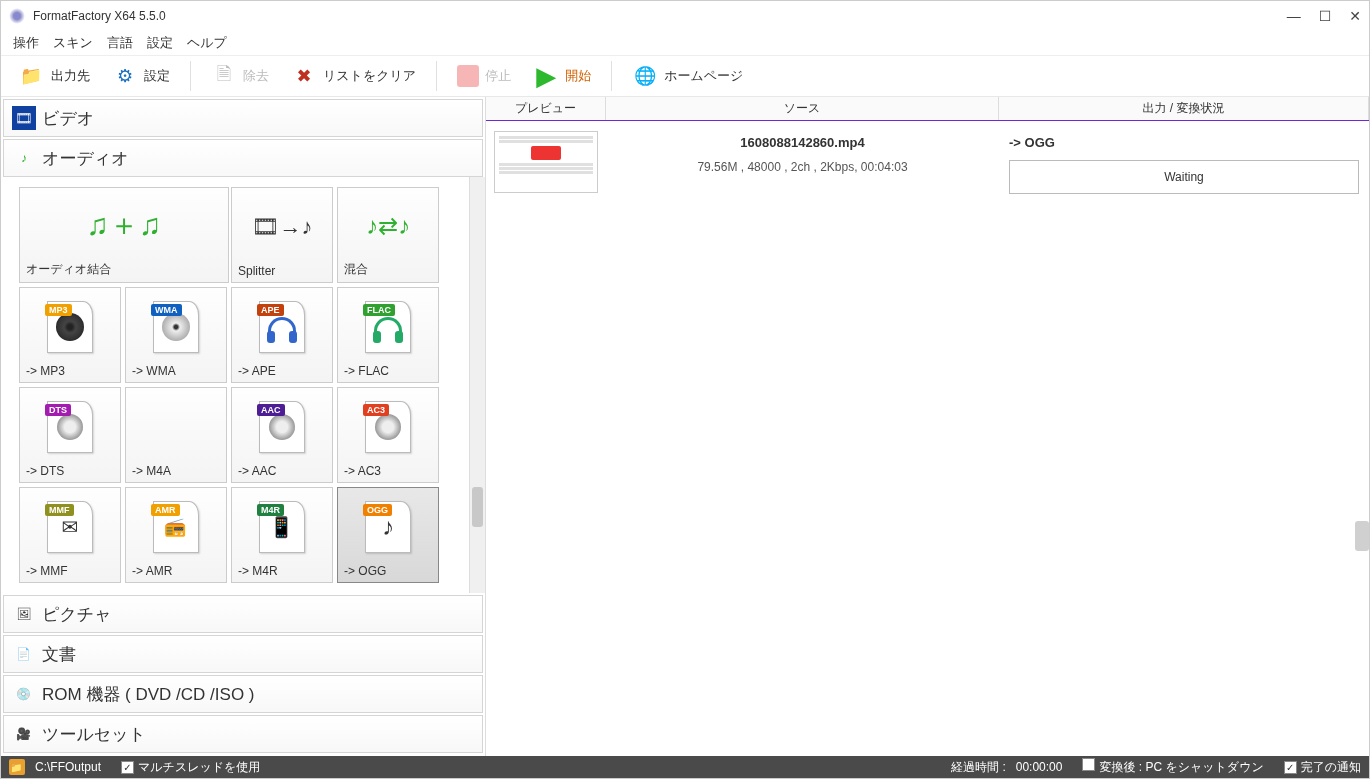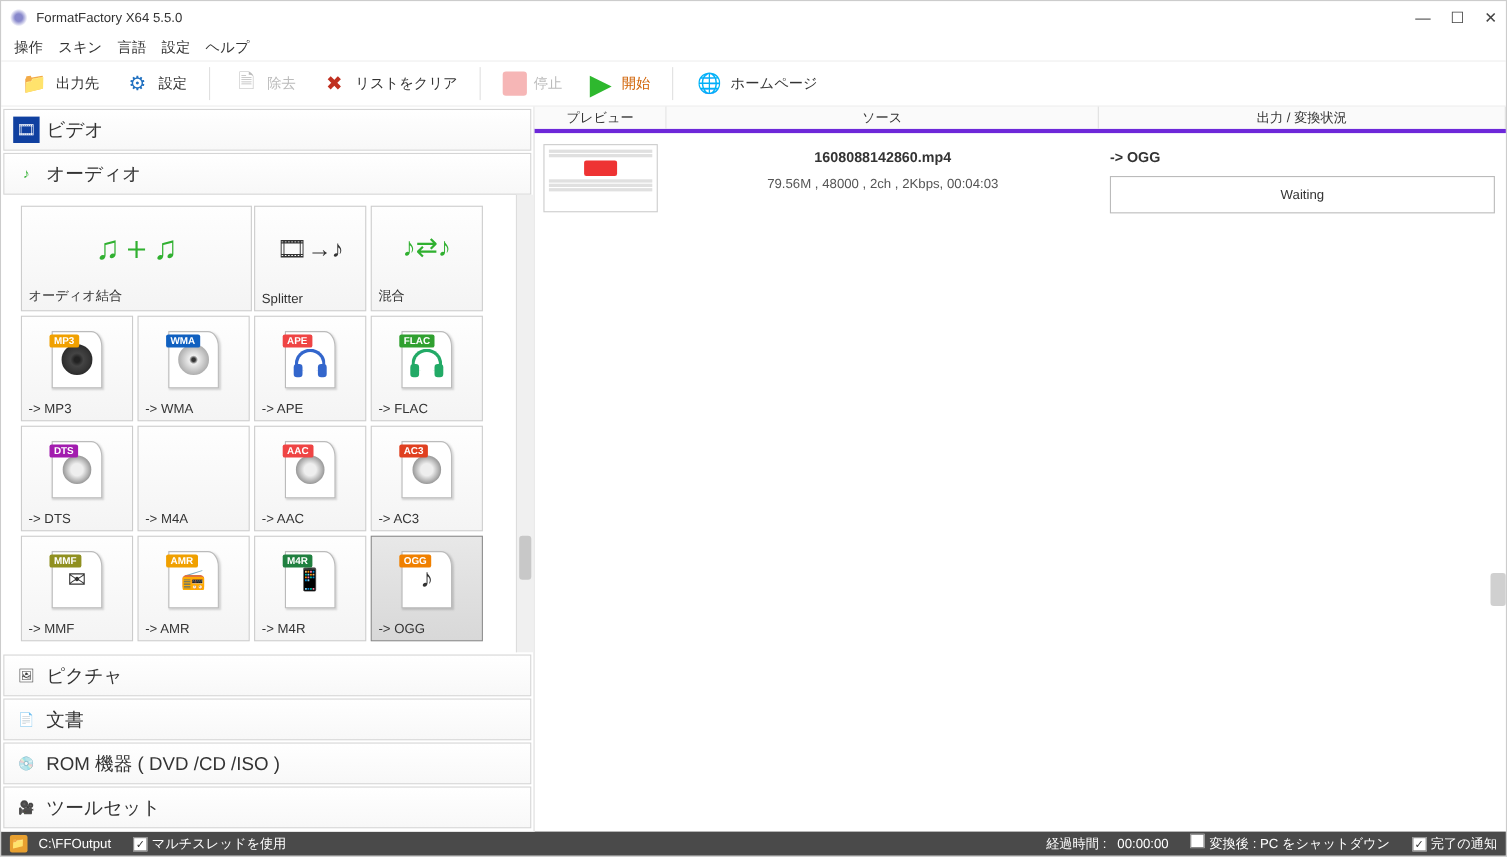--- a/index.html
+++ b/index.html
@@ -47,21 +47,21 @@
 .disc.silver{background:radial-gradient(circle,#333 8%,#eee 20%,#bbb 60%,#888 100%);}
 .headph{width:28px;height:20px;border:3px solid #2a6;border-bottom:none;border-radius:14px 14px 0 0;position:relative;}
 .headph::before,.headph::after{content:'';position:absolute;bottom:-6px;width:8px;height:12px;background:#2a6;border-radius:3px;}
 .headph::before{left:-4px}.headph::after{right:-4px}
 .headph.blue{border-color:#36c}.headph.blue::before,.headph.blue::after{background:#36c}
 .note{font-size:24px;color:#333;}
 .speaker{width:26px;height:26px;border-radius:50%;background:radial-gradient(circle,#eee 30%,#999 70%,#666 100%);}
 
 
 .right { flex:1; display:flex; flex-direction:column; }
-.list-header { height:24px; display:flex; border-bottom:4px solid #6d28d9; }
+.list-header { height:24px; display:flex; border-bottom:1px solid #6d28d9; }
 .list-header .col { border-right:1px solid #ddd; display:flex;align-items:center;justify-content:center; font-size:12px; background:#fafafa; }
 .col-preview{width:120px}.col-source{flex:1}.col-status{width:370px}
 .list-body { flex:1; overflow:auto; position:relative; }
 .row { display:flex; padding:10px 0 4px 0; }
 .row .thumb { width:120px; display:flex;align-items:flex-start;justify-content:center; }
 .thumb-box{width:104px;height:62px;border:1px solid #ccc;background:#fff;padding:4px;display:flex;flex-direction:column;gap:1px;}
 .thumb-line{height:3px;background:#e0e0e0;}
 .thumb-red{width:30px;height:14px;background:#e33;margin:2px auto;border-radius:2px;}
 .row .src { flex:1; display:flex;flex-direction:column;align-items:center;gap:10px;padding-top:4px; }
 .src-name{font-weight:bold;font-size:13px;}
@@ -180,21 +180,21 @@
               <div class="fmt-icon">
                 <span class="fmt-tag" style="background:#1060c0">WMA</span>
                 <div class="disc silver"></div>
               </div>
             </div>
             <div class="cell-label">-&gt; WMA</div>
           </div>
         <div class="cell">
             <div class="cell-icon">
               <div class="fmt-icon">
-                <span class="fmt-tag" style="background:#ef4444">APE</span>
+                <span class="fmt-tag" style="background:#c2410c">APE</span>
                 <div class="headph blue"></div>
               </div>
             </div>
             <div class="cell-label">-&gt; APE</div>
           </div>
         <div class="cell">
             <div class="cell-icon">
               <div class="fmt-icon">
                 <span class="fmt-tag" style="background:#30a030">FLAC</span>
                 <div class="headph"></div>
@@ -211,21 +211,21 @@
               </div>
             </div>
             <div class="cell-label">-&gt; DTS</div>
           </div>
         <div class="cell">
             <div class="cell-label">-&gt; M4A</div>
           </div>
         <div class="cell">
             <div class="cell-icon">
               <div class="fmt-icon">
-                <span class="fmt-tag" style="background:#ef4444">AAC</span>
+                <span class="fmt-tag" style="background:#4c1d95">AAC</span>
                 <div class="speaker"></div>
               </div>
             </div>
             <div class="cell-label">-&gt; AAC</div>
           </div>
         <div class="cell">
             <div class="cell-icon">
               <div class="fmt-icon">
                 <span class="fmt-tag" style="background:#e04020">AC3</span>
                 <div class="speaker"></div>

